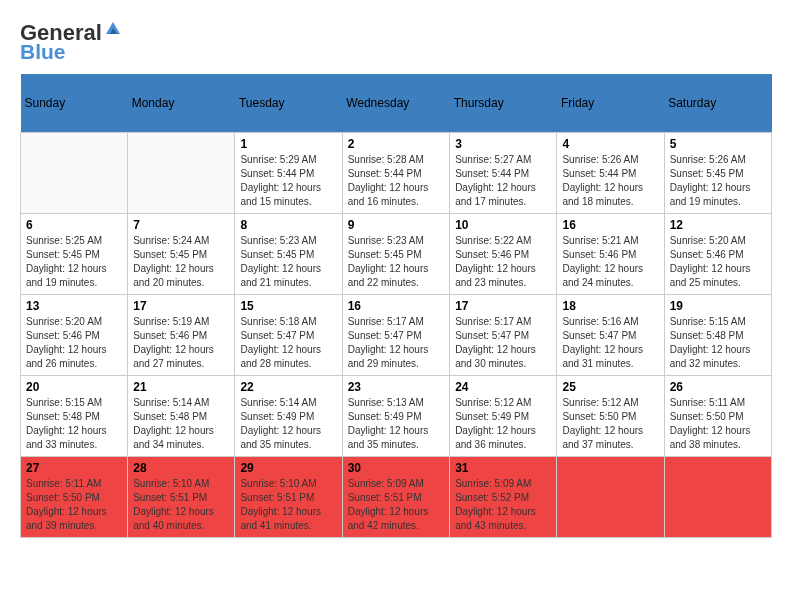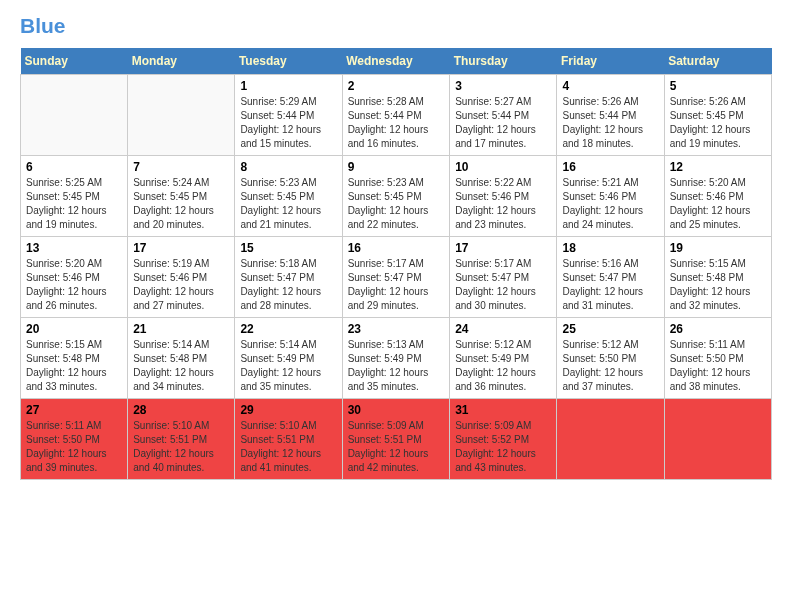--- a/index.html
+++ b/index.html
@@ -33,25 +33,25 @@
       font-size: 14px;
       color: #555;
     }
     table {
       width: 100%;
       border-collapse: collapse;
       font-size: 10.5px;
     }
     th {
       background-color: #3d7ebf;
-      color: #fef9c3;
-      padding: 6px 4px;
+      color: #000000;
+      padding: 22px 4px;
       text-align: left;
       font-size: 12px;
-      font-weight: bold;
+      font-weight: normal;
     }
     td {
       border: 1px solid #ccc;
       vertical-align: top;
       padding: 4px 5px;
       width: 108px;
       height: 80px;
       background: #fff;
     }
     tr:last-child td {
@@ -70,20 +70,27 @@
     }
     td.empty {
       background: #f9f9f9;
     }
   </style>
 </head>
 <body>
 
 <div class="header">
   <div class="logo">
+    <div style="display:flex; align-items:center;">
+      <span style="font-size:22px; font-weight:bold; color:#333;">General</span>
+      <svg width="18" height="18" viewBox="0 0 18 18" style="margin-left:2px; margin-top:-8px;">
+        <polygon points="2,14 9,2 16,14" fill="#4a90d9"></polygon>
+        <polygon points="6,14 13,14 9,8" fill="#2a6099"></polygon>
+      </svg>
+    </div>
     <span style="font-size:21px; font-weight:bold; color:#4a90d9; margin-top:-6px;">Blue</span>
   </div>
   <div class="title-block">
   </div>
 </div>
 
 <table>
   <thead>
     <tr>
     <th>Sunday</th>

